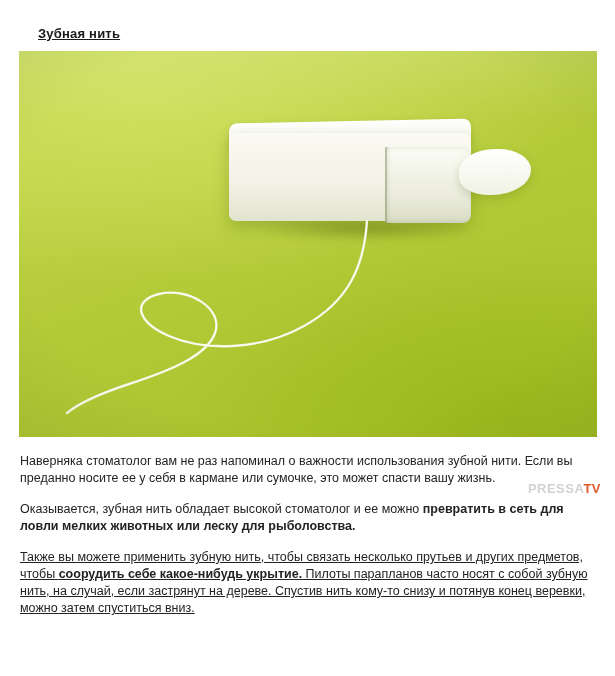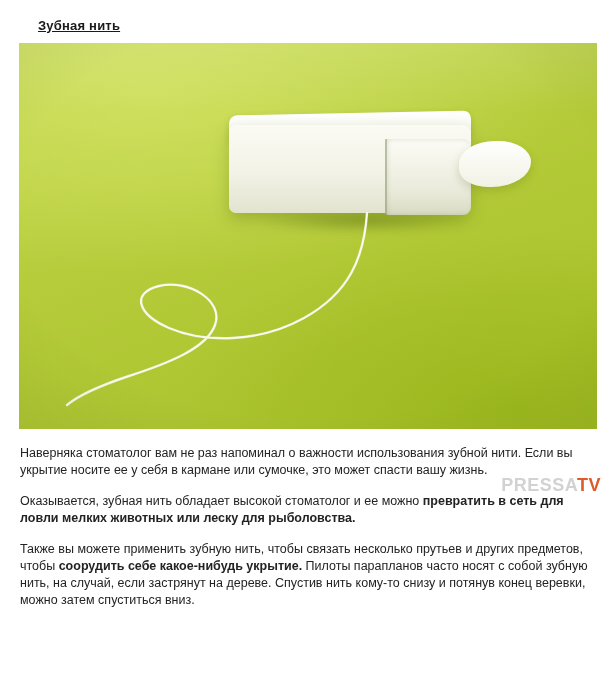--- a/index.html
+++ b/index.html
@@ -12,21 +12,21 @@
     background: #ffffff;
     font-family: "Liberation Sans", sans-serif;
     color: #222222;
     overflow: hidden;
   }
   .page {
     position: relative;
     width: 615px;
     height: 504px;
     box-sizing: border-box;
-    padding: 4px 18px;
+    padding: 12px 18px;
   }
   .title {
     font-size: 13px;
     font-weight: bold;
     color: #1a1a1a;
     text-decoration: underline;
     padding-top: 14px;
     padding-left: 20px;
     margin-bottom: 10px;
     letter-spacing: 0.2px;
@@ -128,27 +128,27 @@
   }
   .caption-block {
     padding: 16px 2px 0 2px;
   }
   p.para {
     font-size: 12.5px;
     line-height: 17px;
     color: #232323;
     margin: 0 0 14px 0;
   }
-  p.para:last-child { margin-bottom: 0; }
+  p.para:last-child { margin-bottom: 0; text-decoration: underline; }
   .b { font-weight: bold; }
   .watermark {
     position: absolute;
     right: 14px;
     bottom: 8px;
-    font-size: 18px;
+    font-size: 13px;
     font-weight: bold;
     color: #d2d2d2;
     letter-spacing: 0.5px;
     text-align: right;
   }
   .watermark .tv { color: #e05a2b; }
 </style>
 </head>
 <body>
 
@@ -167,21 +167,21 @@
     <div class="floss-hook"></div>
     <svg class="thread" viewBox="0 0 578 386">
       <path d="M348 170 C 345 215, 330 250, 285 275 C 240 300, 185 300, 150 285 C 118 271, 112 250, 140 243 C 170 236, 205 258, 196 282 C 188 305, 150 320, 110 333 C 80 343, 60 352, 48 362" fill="none" stroke="#f4f6e6" stroke-width="2.4" stroke-linecap="round" opacity="0.95"></path>
       <path d="M348 170 C 345 215, 330 250, 285 275 C 240 300, 185 300, 150 285 C 118 271, 112 250, 140 243 C 170 236, 205 258, 196 282 C 188 305, 150 320, 110 333 C 80 343, 60 352, 48 362" fill="none" stroke="#ffffff" stroke-width="1" stroke-linecap="round" opacity="0.8"></path>
     </svg>
     <div class="photo-vignette"></div>
   </div>
 
   <div class="caption-block">
     <p class="para">
-      <span>Наверняка стоматолог вам не раз напоминал о важности использования зубной нити. Если вы укрытие носите ее у себя в кармане или сумочке, это может спасти вашу жизнь.</span>
+      <span>Наверняка стоматолог вам не раз напоминал о важности использования зубной нити. Если вы преданно носите ее у себя в кармане или сумочке, это может спасти вашу жизнь.</span>
     </p>
     <p class="para">
       <span>Оказывается, зубная нить обладает высокой стоматолог и ее можно </span><span class="b">превратить в сеть для ловли мелких животных или леску для рыболовства.</span>
     </p>
     <p class="para">
       <span>Также вы можете применить зубную нить, чтобы связать несколько прутьев и других предметов, чтобы </span><span class="b">соорудить себе какое-нибудь укрытие.</span><span> Пилоты парапланов часто носят с собой зубную нить, на случай, если застрянут на дереве. Спустив нить кому-то снизу и потянув конец веревки, можно затем спуститься вниз.</span>
     </p>
   </div>
 
   <div class="watermark">

